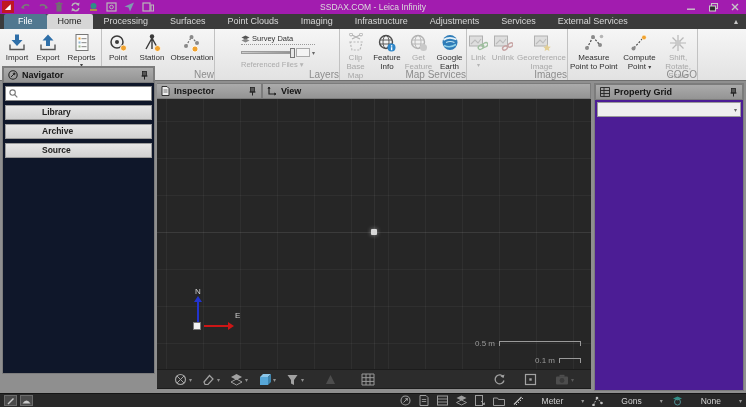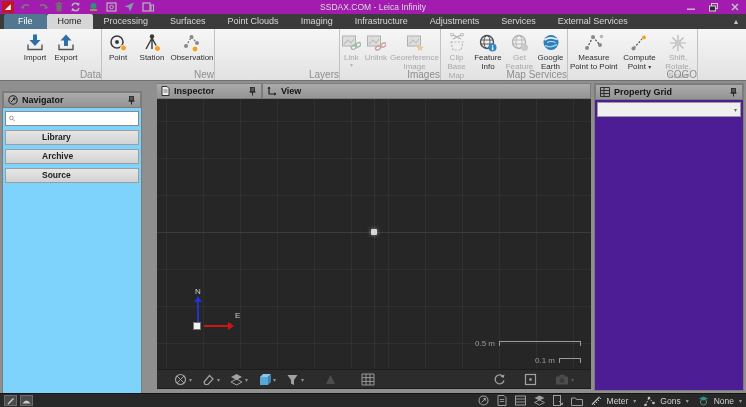--- a/index.html
+++ b/index.html
@@ -51,22 +51,22 @@
   .slider-track { position:relative; flex:1; height:3px; background:linear-gradient(90deg,#cfcfcf,#8f8f8f); border:1px solid #9c9c9c; }
   .slider-handle { position:absolute; right:-2px; top:-4px; width:5px; height:10px; background:#e8e8e8; border:1px solid #777; }
   .slider-val { width:14px; height:9px; background:#f4f4f4; border:1px solid #aaa; }
   .reffiles { font-size:7.5px; color:#ababab; display:flex; gap:2px; align-items:center; }
 
   
   .panel-header { height:16px; background:linear-gradient(#ababab,#949494);
                   border:1px solid #7c7c7c; display:flex; align-items:center;
                   font-size:9px; font-weight:bold; color:#141414; padding:0 4px; gap:4px; }
   .panel-header .pin { margin-left:auto; }
-  .navigator { position:absolute; left:2px; top:91px; width:140px; height:308px;
-               background:#7dd3fc; border:1px solid #7c7c7c; }
+  .navigator { position:absolute; left:2px; top:66px; width:153px; height:308px;
+               background:#0f172a; border:1px solid #7c7c7c; }
   .nav-search { margin:3px 2px; height:15px; background:#fff; border:1px solid #8a8a8a;
                 display:flex; align-items:center; padding:0 3px; gap:3px; }
   .nav-search input { border:none; outline:none; flex:1; font-size:9px; height:12px;
                       font-family:"Liberation Sans",sans-serif; background:transparent; }
   .nav-section { margin:4px 2px; height:15px; background:linear-gradient(#e6e6e6,#d2d2d2);
                  border:1px solid #9d9d9d; font-size:8.5px; font-weight:bold; color:#222;
                  line-height:13px; padding-left:36px; }
 
   .viewpanel { position:absolute; left:157px; top:83px; width:434px; height:308px; }
   .view-tabs { display:flex; height:16px; }
@@ -120,21 +120,21 @@
               display:flex; align-items:center; justify-content:flex-end; padding:0 3px; }
   .pg-combo .caret { font-size:6px; color:#666; }
 
   
   .statusbar { position:absolute; left:0; bottom:0; width:746px; height:14px;
                background:#282828; border-top:1px solid #151515;
                display:flex; align-items:center; padding:0 4px; gap:3px; }
   .sb-left-btn { width:13px; height:11px; background:#4a4a4a; border:1px solid #6b6b6b;
                  display:flex; align-items:center; justify-content:center; }
   .sb-right { margin-left:auto; display:flex; align-items:center; gap:8px; }
-  .sb-unit { display:flex; align-items:center; gap:5px; color:#d2d2d2; font-size:8.5px; }
+  .sb-unit { display:flex; align-items:center; gap:18px; color:#d2d2d2; font-size:8.5px; }
   .sb-unit .caret { font-size:6px; color:#9a9a9a; }
   .sb-ico { display:flex; align-items:center; }
 </style>
 </head>
 <body>
 
 <div id="app">
 
   <div class="titlebar">
     <div class="applogo">
@@ -225,20 +225,35 @@
       </div>
       <div class="rbtn" style="width:31px">
         <span class="ric">
             <svg width="20" height="20" viewBox="0 0 20 20">
               <polygon points="10,1.5 15.5,7.5 12,7.5 12,13 8,13 8,7.5 4.5,7.5" fill="#2f6fa8"></polygon>
               <path d="M3 11.5 V16.5 H17 V11.5" fill="none" stroke="#555" stroke-width="1.4"></path>
             </svg>
           </span>
         <span>Export</span>
       </div>
+      <div class="rbtn" style="width:36px">
+        <span class="ric">
+            <svg width="18" height="20" viewBox="0 0 18 20">
+              <rect x="3" y="1.5" width="12" height="16" fill="#fafafa" stroke="#777" stroke-width="1"></rect>
+              <rect x="5.5" y="4.5" width="2" height="2" fill="#f0a22e"></rect>
+              <rect x="8.5" y="5" width="5" height="1.2" fill="#999"></rect>
+              <rect x="5.5" y="8.5" width="2" height="2" fill="#8fb5d2"></rect>
+              <rect x="8.5" y="9" width="5" height="1.2" fill="#999"></rect>
+              <rect x="5.5" y="12.5" width="2" height="2" fill="#9ab78a"></rect>
+              <rect x="8.5" y="13" width="5" height="1.2" fill="#999"></rect>
+            </svg>
+          </span>
+        <span>Reports</span>
+        <span class="caret">▾</span>
+      </div>
       <div class="rgroup-label">Data</div>
     </div>
 
     <div class="rgroup g-new">
       <div class="rbtn" style="width:32px">
         <span class="ric">
             <svg width="20" height="20" viewBox="0 0 20 20">
               <circle cx="9" cy="9" r="6" fill="none" stroke="#3a3a3a" stroke-width="1.5"></circle>
               <circle cx="9" cy="9" r="2" fill="#3a3a3a"></circle>
               <circle cx="15.5" cy="15" r="3" fill="#f0a22e" stroke="#fff" stroke-width="0.8"></circle>
@@ -265,58 +280,41 @@
               <circle cx="15" cy="10" r="2" fill="#8a8a8a"></circle>
               <circle cx="13" cy="16" r="3" fill="#f0a22e" stroke="#fff" stroke-width="0.8"></circle>
             </svg>
           </span>
         <span>Observation</span>
       </div>
       <div class="rgroup-label">New</div>
     </div>
 
     <div class="rgroup g-layers">
+      <div class="layers-right">
+        <div class="layer-combo">
+          <svg width="9" height="8" viewBox="0 0 9 8">
+              <path d="M4.5 0.5 L8.5 2.5 4.5 4.5 0.5 2.5z" fill="#555"></path>
+              <path d="M4.5 3.5 L8.5 5.5 4.5 7.5 0.5 5.5z" fill="#888"></path>
+            </svg>
+          <span>Survey Data</span>
+        </div>
+        <div class="slider-row">
+          <div class="slider-track">
+              <div class="slider-handle"></div>
+            </div>
+          <div class="slider-val"></div>
+          <span class="caret" style="color:#666;font-size:6px">▾</span>
+        </div>
+        <div class="reffiles">
+          <span>Referenced Files</span>
+          <span class="caret" style="color:#b5b5b5">▾</span>
+        </div>
+      </div>
       <div class="rgroup-label">Layers</div>
-    </div>
-
-    <div class="rgroup g-images">
-      <div class="rbtn disabled" style="width:26px">
-        <span class="ric">
-            <svg width="20" height="18" viewBox="0 0 20 18">
-              <rect x="1.5" y="2" width="13" height="10" fill="#dedede" stroke="#b0b0b0" stroke-width="1"></rect>
-              <path d="M3 10 L7 6 10 9 13 5" stroke="#bcbcbc" stroke-width="1.1" fill="none"></path>
-              <ellipse cx="13" cy="13" rx="3" ry="2" fill="none" stroke="#9fbf9f" stroke-width="1.4" transform="rotate(-30 13 13)"></ellipse>
-              <ellipse cx="17" cy="11" rx="3" ry="2" fill="none" stroke="#9fbf9f" stroke-width="1.4" transform="rotate(-30 17 11)"></ellipse>
-            </svg>
-          </span>
-        <span>Link</span>
-        <span class="caret">▾</span>
-      </div>
-      <div class="rbtn disabled" style="width:30px">
-        <span class="ric">
-            <svg width="20" height="18" viewBox="0 0 20 18">
-              <rect x="1.5" y="2" width="13" height="10" fill="#dedede" stroke="#b0b0b0" stroke-width="1"></rect>
-              <path d="M3 10 L7 6 10 9 13 5" stroke="#bcbcbc" stroke-width="1.1" fill="none"></path>
-              <ellipse cx="12" cy="14" rx="2.6" ry="1.8" fill="none" stroke="#c7a3a3" stroke-width="1.4" transform="rotate(-30 12 14)"></ellipse>
-              <ellipse cx="17.5" cy="11" rx="2.6" ry="1.8" fill="none" stroke="#c7a3a3" stroke-width="1.4" transform="rotate(-30 17.5 11)"></ellipse>
-            </svg>
-          </span>
-        <span>Unlink</span>
-      </div>
-      <div class="rbtn disabled" style="width:58px">
-        <span class="ric">
-            <svg width="20" height="18" viewBox="0 0 20 18">
-              <rect x="2.5" y="2" width="13" height="10" fill="#dedede" stroke="#b0b0b0" stroke-width="1"></rect>
-              <path d="M4 10 L8 6 11 9 14 5" stroke="#bcbcbc" stroke-width="1.1" fill="none"></path>
-              <path d="M15 10 l1.2 2.4 2.6 .3 -1.9 1.8 .5 2.6 -2.4 -1.3 -2.4 1.3 .5 -2.6 -1.9 -1.8 2.6 -.3z" fill="#e3cf96"></path>
-            </svg>
-          </span>
-        <span>Georeference Image</span>
-      </div>
-      <div class="rgroup-label">Images</div>
     </div>
 
     <div class="rgroup g-map">
       <div class="rbtn disabled" style="width:30px">
         <span class="ric">
             <svg width="18" height="20" viewBox="0 0 18 20">
               <path d="M5 2 L13 6 M13 2 L5 6" stroke="#b2b2b2" stroke-width="1.3" fill="none"></path>
               <circle cx="4" cy="1.5" r="1.5" fill="none" stroke="#b2b2b2"></circle>
               <circle cx="14" cy="1.5" r="1.5" fill="none" stroke="#b2b2b2"></circle>
               <path d="M3 9 L15 9 13 17 5 17z" fill="none" stroke="#b8b8b8" stroke-width="1.2" stroke-dasharray="2 1.5"></path>
@@ -353,20 +351,57 @@
             <svg width="20" height="20" viewBox="0 0 20 20">
               <circle cx="10" cy="9.5" r="7.5" fill="#2e7cb8"></circle>
               <path d="M3.5 7 Q9 3 16.5 6.5" stroke="#e8f2f8" stroke-width="1.6" fill="none"></path>
               <path d="M4 12.5 Q10 15.5 16 11.5" stroke="#8fd0e8" stroke-width="1.6" fill="none"></path>
               <path d="M6 9.5 Q10 7.5 14.5 9.5" stroke="#bfe2f0" stroke-width="1.2" fill="none"></path>
             </svg>
           </span>
         <span>Google Earth</span>
       </div>
       <div class="rgroup-label">Map Services</div>
+    </div>
+
+    <div class="rgroup g-images">
+      <div class="rbtn disabled" style="width:26px">
+        <span class="ric">
+            <svg width="20" height="18" viewBox="0 0 20 18">
+              <rect x="1.5" y="2" width="13" height="10" fill="#dedede" stroke="#b0b0b0" stroke-width="1"></rect>
+              <path d="M3 10 L7 6 10 9 13 5" stroke="#bcbcbc" stroke-width="1.1" fill="none"></path>
+              <ellipse cx="13" cy="13" rx="3" ry="2" fill="none" stroke="#9fbf9f" stroke-width="1.4" transform="rotate(-30 13 13)"></ellipse>
+              <ellipse cx="17" cy="11" rx="3" ry="2" fill="none" stroke="#9fbf9f" stroke-width="1.4" transform="rotate(-30 17 11)"></ellipse>
+            </svg>
+          </span>
+        <span>Link</span>
+        <span class="caret">▾</span>
+      </div>
+      <div class="rbtn disabled" style="width:30px">
+        <span class="ric">
+            <svg width="20" height="18" viewBox="0 0 20 18">
+              <rect x="1.5" y="2" width="13" height="10" fill="#dedede" stroke="#b0b0b0" stroke-width="1"></rect>
+              <path d="M3 10 L7 6 10 9 13 5" stroke="#bcbcbc" stroke-width="1.1" fill="none"></path>
+              <ellipse cx="12" cy="14" rx="2.6" ry="1.8" fill="none" stroke="#c7a3a3" stroke-width="1.4" transform="rotate(-30 12 14)"></ellipse>
+              <ellipse cx="17.5" cy="11" rx="2.6" ry="1.8" fill="none" stroke="#c7a3a3" stroke-width="1.4" transform="rotate(-30 17.5 11)"></ellipse>
+            </svg>
+          </span>
+        <span>Unlink</span>
+      </div>
+      <div class="rbtn disabled" style="width:58px">
+        <span class="ric">
+            <svg width="20" height="18" viewBox="0 0 20 18">
+              <rect x="2.5" y="2" width="13" height="10" fill="#dedede" stroke="#b0b0b0" stroke-width="1"></rect>
+              <path d="M4 10 L8 6 11 9 14 5" stroke="#bcbcbc" stroke-width="1.1" fill="none"></path>
+              <path d="M15 10 l1.2 2.4 2.6 .3 -1.9 1.8 .5 2.6 -2.4 -1.3 -2.4 1.3 .5 -2.6 -1.9 -1.8 2.6 -.3z" fill="#e3cf96"></path>
+            </svg>
+          </span>
+        <span>Georeference Image</span>
+      </div>
+      <div class="rgroup-label">Images</div>
     </div>
 
     <div class="rgroup g-cogo">
       <div class="rbtn" style="width:52px">
         <span class="ric">
             <svg width="22" height="20" viewBox="0 0 22 20">
               <path d="M4 15 L10 4 M10 4 L17 12" stroke="#4a4a4a" stroke-width="1.2" stroke-dasharray="2 1.5" fill="none"></path>
               <circle cx="4" cy="15" r="2" fill="#8a8a8a"></circle>
               <circle cx="10" cy="4" r="2" fill="#8a8a8a"></circle>
               <circle cx="17" cy="12" r="2" fill="#8a8a8a"></circle>

